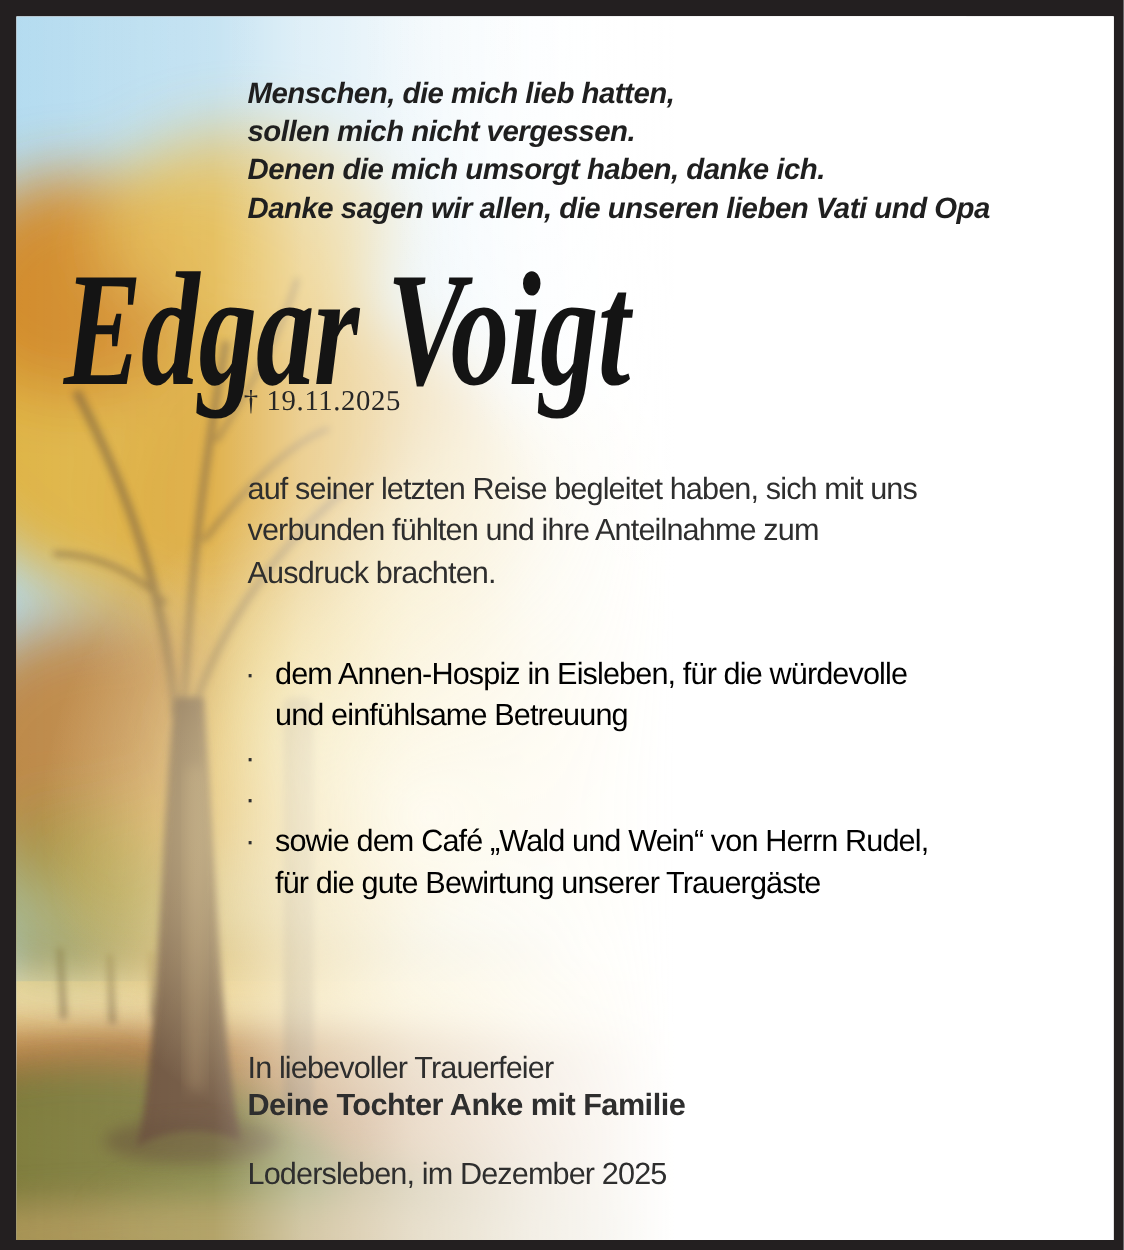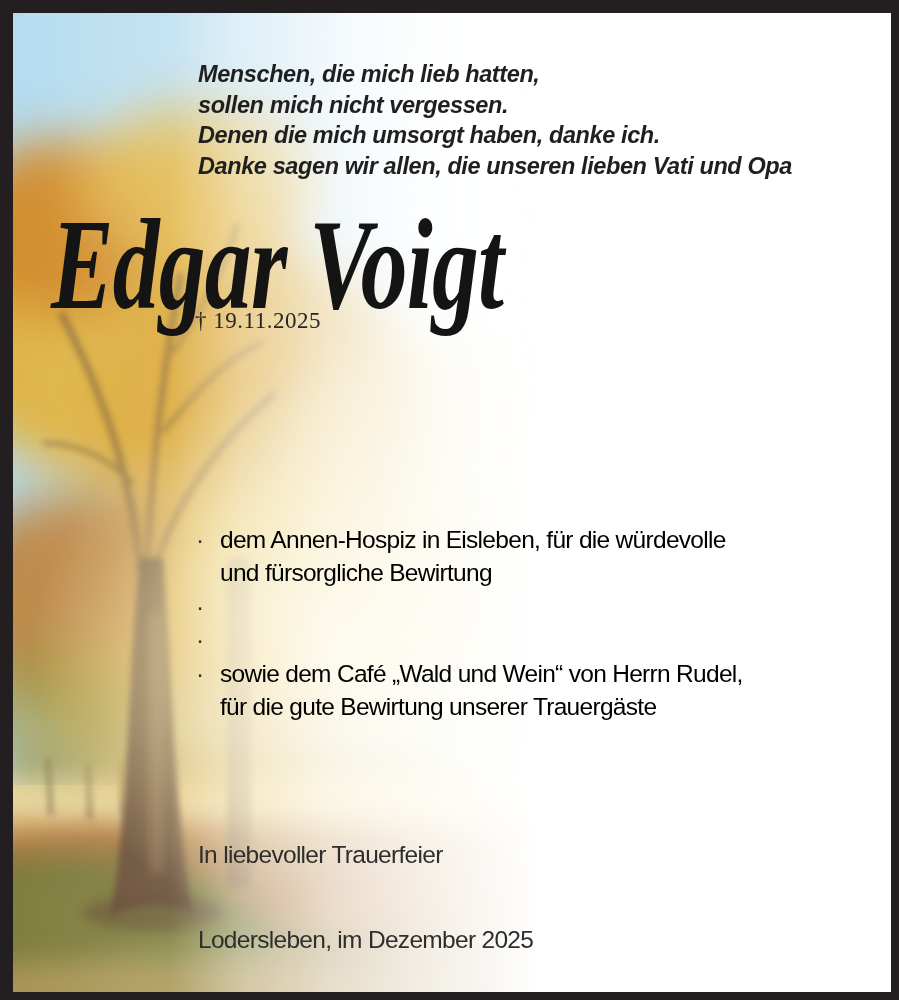--- a/index.html
+++ b/index.html
@@ -179,39 +179,43 @@
 
     <div class="txt poem">Menschen, die mich lieb hatten,
 sollen mich nicht vergessen.
 Denen die mich umsorgt haben, danke ich.
 Danke sagen wir allen, die unseren lieben Vati und Opa</div>
 
     <h1 class="txt name" style="margin:0; position:absolute;">Edgar Voigt</h1>
 
     <div class="txt death-date">† 19.11.2025</div>
 
+    <div class="txt body-text intro">auf seiner letzten Reise begleitet haben, sich mit uns
+verbunden fühlten und ihre Anteilnahme zum
+Ausdruck brachten.</div>
 
 
     <ul class="thanks-list">
       <li>
         <span class="bullet">·</span>
         <span class="bullet-text">dem Annen-Hospiz in Eisleben, für die würdevolle
-und fürsorgliche Bewirtung</span>
+und einfühlsame Betreuung</span>
       </li>
       <li>
         <span class="bullet">·</span>
       </li>
       <li>
         <span class="bullet">·</span>
       </li>
       <li>
         <span class="bullet">·</span>
         <span class="bullet-text">sowie dem Café „Wald und Wein“ von Herrn Rudel,
 für die gute Bewirtung unserer Trauergäste</span>
       </li>
     </ul>
 
     <div class="txt body-text closing1">In liebevoller Trauerfeier</div>
+    <div class="txt body-text closing2">Deine Tochter Anke mit Familie</div>
 
     <div class="txt body-text place-date">Lodersleben, im Dezember 2025</div>
 
   </div>
 </div>
 
 </body></html>

